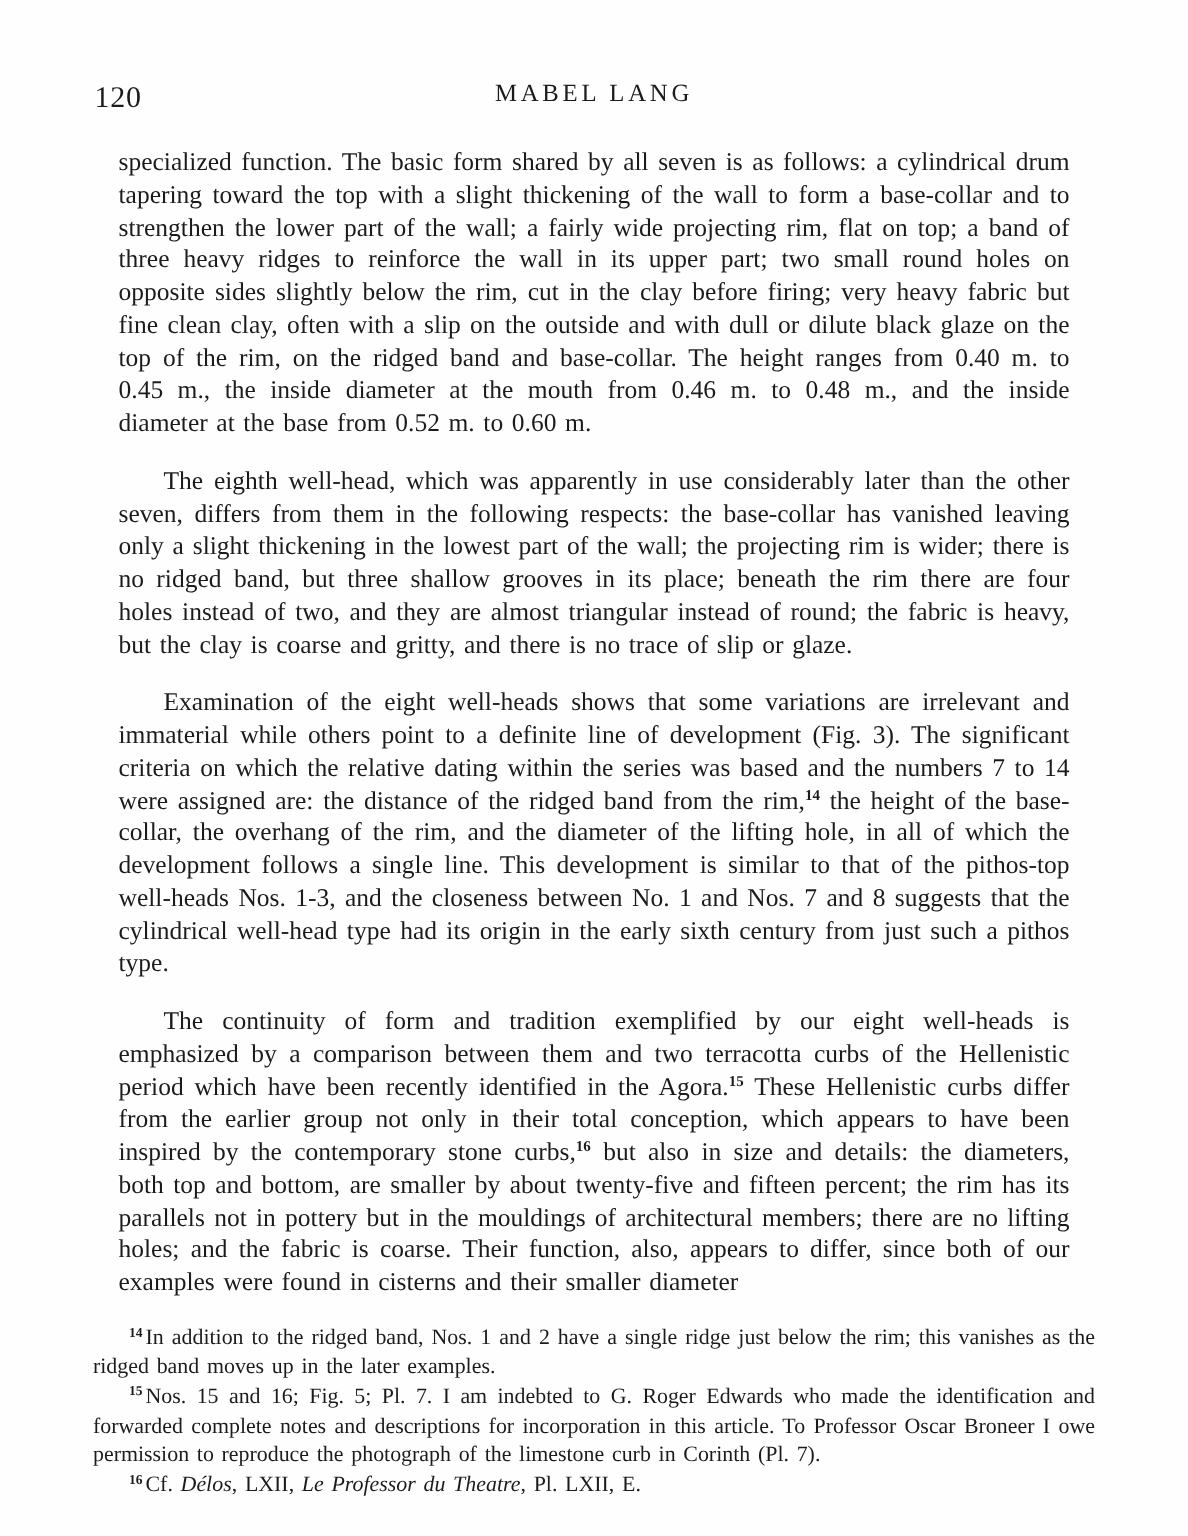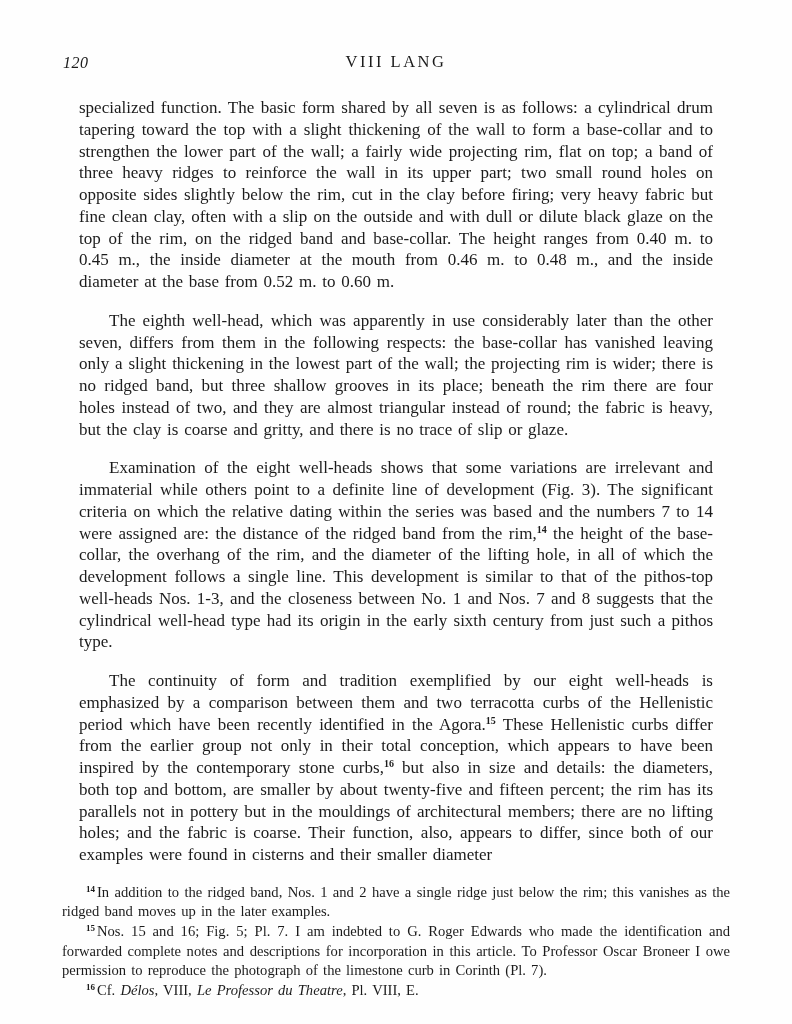--- a/index.html
+++ b/index.html
@@ -21,23 +21,22 @@
   }
   .page-header {
     position: relative;
     height: 20px;
     margin-bottom: 25px;
   }
   .page-number {
     position: absolute;
     left: 1px;
     top: 2px;
-    font-size: 16px;
+    font-size: 20px;
     letter-spacing: 0.5px;
-    font-style: italic;
   }
   .running-head {
     display: block;
     text-align: center;
     font-size: 16.5px;
     letter-spacing: 2.5px;
   }
   .body-text {
     font-size: 17px;
     line-height: 21.75px;
@@ -78,28 +77,28 @@
     top: -5px;
     margin-right: 2px;
   }
 </style>
 </head>
 <body>
 
 <div class="page">
   <header class="page-header">
     <span class="page-number">120</span>
-    <span class="running-head">VIII LANG</span>
+    <span class="running-head">MABEL LANG</span>
   </header>
 
   <main class="body-text" id="paragraphs">
       <p class="para"><span>specialized function.  The basic form shared by all seven is as follows: a cylindrical drum tapering toward the top with a slight thickening of the wall to form a base-collar and to strengthen the lower part of the wall; a fairly wide projecting rim, flat on top; a band of three heavy ridges to reinforce the wall in its upper part; two small round holes on opposite sides slightly below the rim, cut in the clay before firing; very heavy fabric but fine clean clay, often with a slip on the outside and with dull or dilute black glaze on the top of the rim, on the ridged band and base-collar.  The height ranges from 0.40 m. to 0.45 m., the inside diameter at the mouth from 0.46 m. to 0.48 m., and the inside diameter at the base from 0.52 m. to 0.60 m.</span></p>
       <p class="para indent"><span>The eighth well-head, which was apparently in use considerably later than the other seven, differs from them in the following respects: the base-collar has vanished leaving only a slight thickening in the lowest part of the wall; the projecting rim is wider; there is no ridged band, but three shallow grooves in its place; beneath the rim there are four holes instead of two, and they are almost triangular instead of round; the fabric is heavy, but the clay is coarse and gritty, and there is no trace of slip or glaze.</span></p>
       <p class="para indent"><span>Examination of the eight well-heads shows that some variations are irrelevant and immaterial while others point to a definite line of development (Fig. 3).  The significant criteria on which the relative dating within the series was based and the numbers 7 to 14 were assigned are: the distance of the ridged band from the rim,</span><sup class="fn-ref">14</sup><span> the height of the base-collar, the overhang of the rim, and the diameter of the lifting hole, in all of which the development follows a single line.  This development is similar to that of the pithos-top well-heads Nos. 1-3, and the closeness between No. 1 and Nos. 7 and 8 suggests that the cylindrical well-head type had its origin in the early sixth century from just such a pithos type.</span></p>
       <p class="para indent"><span>The continuity of form and tradition exemplified by our eight well-heads is emphasized by a comparison between them and two terracotta curbs of the Hellenistic period which have been recently identified in the Agora.</span><sup class="fn-ref">15</sup><span>  These Hellenistic curbs differ from the earlier group not only in their total conception, which appears to have been inspired by the contemporary stone curbs,</span><sup class="fn-ref">16</sup><span> but also in size and details: the diameters, both top and bottom, are smaller by about twenty-five and fifteen percent; the rim has its parallels not in pottery but in the mouldings of architectural members; there are no lifting holes; and the fabric is coarse.  Their function, also, appears to differ, since both of our examples were found in cisterns and their smaller diameter</span></p>
     </main>
 
   <section class="footnotes" id="footnotes">
       <p class="footnote"><sup class="fn-marker">14</sup><span>In addition to the ridged band, Nos. 1 and 2 have a single ridge just below the rim; this vanishes as the ridged band moves up in the later examples.</span></p>
       <p class="footnote"><sup class="fn-marker">15</sup><span>Nos. 15 and 16; Fig. 5; Pl. 7.  I am indebted to G. Roger Edwards who made the identification and forwarded complete notes and descriptions for incorporation in this article.  To Professor Oscar Broneer I owe permission to reproduce the photograph of the limestone curb in Corinth (Pl. 7).</span></p>
-      <p class="footnote"><sup class="fn-marker">16</sup><span>Cf. </span><i>Délos</i><span>, VIII, </span><i>Le Professor du Theatre</i><span>, Pl. VIII, E.</span></p>
+      <p class="footnote"><sup class="fn-marker">16</sup><span>Cf. </span><i>Délos</i><span>, LXII, </span><i>Le Professor du Theatre</i><span>, Pl. LXII, E.</span></p>
     </section>
 </div>
 
 </body></html>

